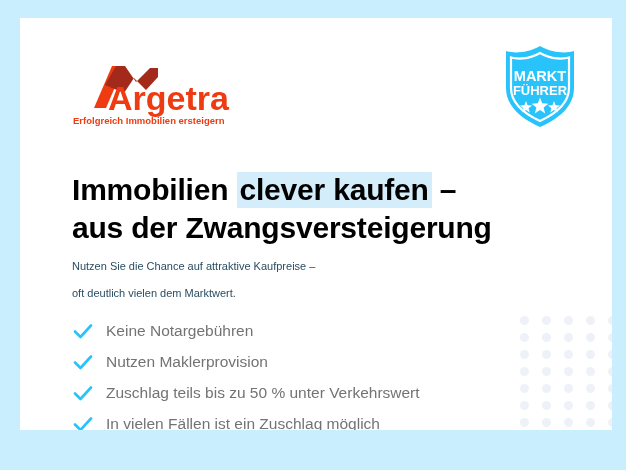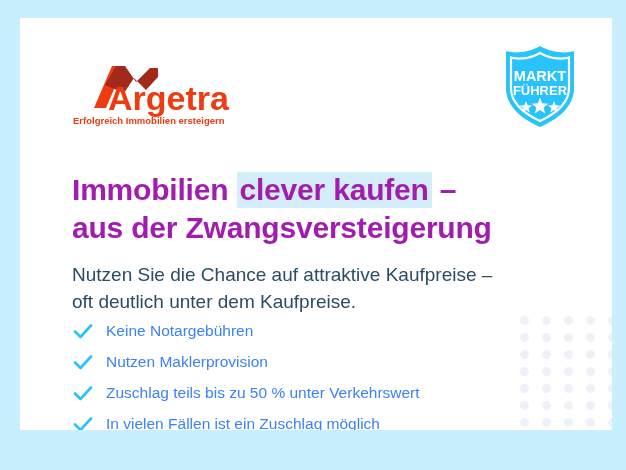--- a/index.html
+++ b/index.html
@@ -68,36 +68,36 @@
   .badge-svg { display: block; }
   
   .headline {
     position: absolute;
     left: 52px;
     top: 133px;
     width: 500px;
     font-size: 30px;
     font-weight: bold;
     line-height: 38px;
-    color: #a21caf;
+    color: #000000;
     letter-spacing: -0.2px;
   }
   .hl-line { display: block; white-space: nowrap; }
   .hl-mark {
     background: #d4edfa;
     padding: 1px 3px 2px 3px;
     border-radius: 1px;
   }
   
   .subhead {
     position: absolute;
     left: 52px;
     top: 224px;
     width: 500px;
-    font-size: 19px;
+    font-size: 11px;
     line-height: 27px;
     color: #2a4d63;
   }
   .sub-line { display: block; white-space: nowrap; }
   
   .bullets {
     position: absolute;
     left: 52px;
     top: 298px;
     width: 460px;
@@ -110,21 +110,21 @@
   }
   .check {
     width: 22px;
     height: 22px;
     flex: 0 0 22px;
     margin-right: 12px;
     display: block;
   }
   .bullet-text {
     font-size: 15.5px;
-    color: #3b82f6;
+    color: #737373;
     white-space: nowrap;
   }
 </style>
 </head>
 <body>
 
 <div class="frame">
   <div class="card">
 
     <div class="dot-pattern">
@@ -208,21 +208,21 @@
       </svg>
     </div>
 
     <h1 class="headline">
       <span class="hl-line"><span>Immobilien </span><span class="hl-mark">clever kaufen</span><span> –</span></span>
       <span class="hl-line">aus der Zwangsversteigerung</span>
     </h1>
 
     <p class="subhead">
       <span class="sub-line">Nutzen Sie die Chance auf attraktive Kaufpreise –</span>
-      <span class="sub-line">oft deutlich unter dem Kaufpreise.</span>
+      <span class="sub-line">oft deutlich vielen dem Marktwert.</span>
     </p>
 
     <ul class="bullets" style="list-style:none;margin:0;padding:0;">
       <li class="bullet">
         <svg class="check" viewBox="0 0 22 22">
             <path d="M3 11.5 L8.5 17 L19 5.5" fill="none" stroke="#29c3fb" stroke-width="2.6" stroke-linecap="round" stroke-linejoin="round"></path>
           </svg>
         <span class="bullet-text">Keine Notargebühren</span>
       </li>
       <li class="bullet">

